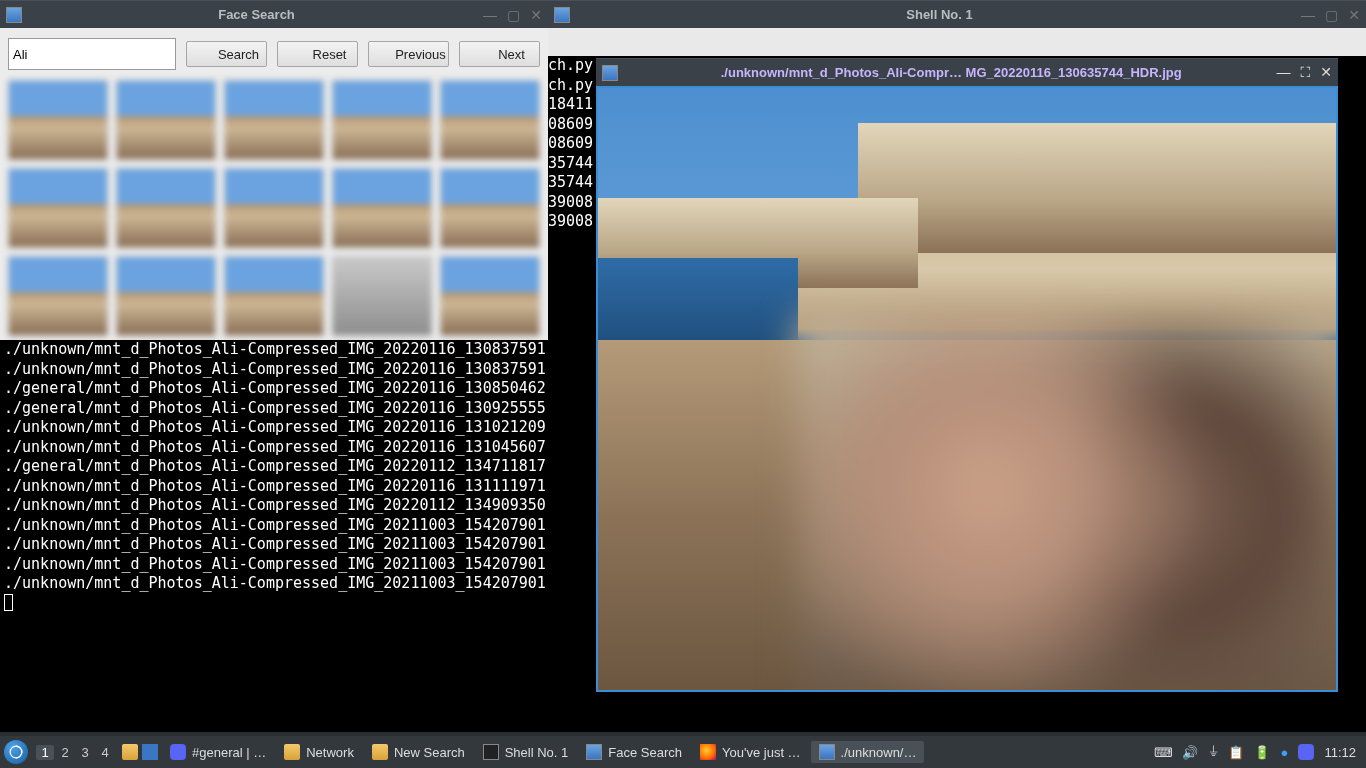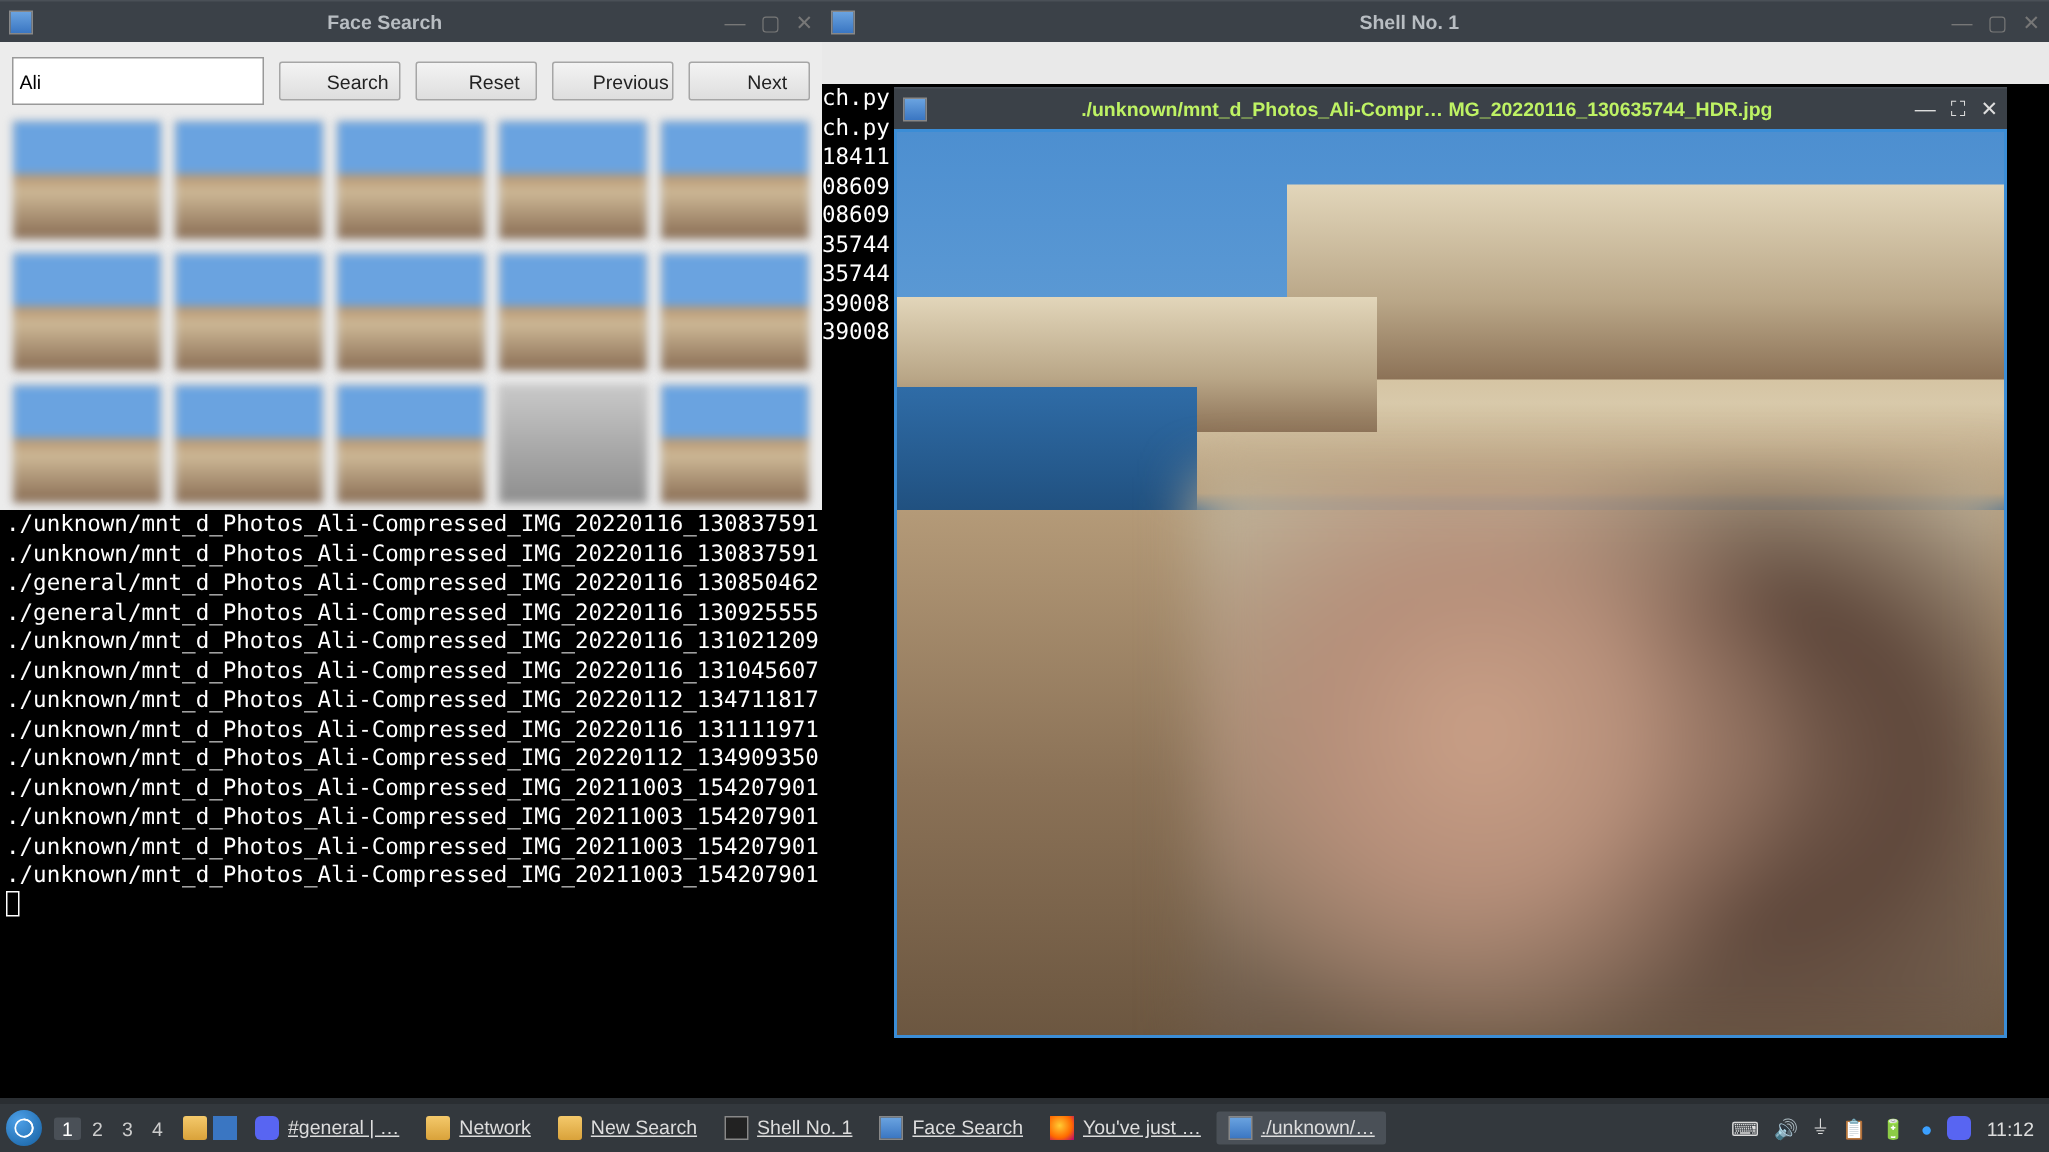--- a/index.html
+++ b/index.html
@@ -93,21 +93,21 @@
     font-family: "DejaVu Sans Mono", monospace;
     font-size: 15px; line-height: 19.5px;
     background: #000;
   }
 
   
   #img-title {
     left: 596px; top: 58px; width: 742px;
     background: #3b4148;
   }
-  #img-title .wtitle { color: #bef264; font-weight: bold;}
+  #img-title .wtitle { color: #c4b5fd; font-weight: bold;}
   #img-body {
     position: absolute;
     left: 596px; top: 86px;
     width: 742px; height: 606px;
     background: #2a2e32;
     border: 2px solid #3b8dd6;
     overflow: hidden;
   }
   .photo {
     width: 100%; height: 100%;
@@ -159,25 +159,25 @@
   }
   #taskbar .start {
     width:24px; height:24px; border-radius:50%;
     background: radial-gradient(circle at 35% 30%, #4da0e8, #155fa0);
     display:flex; align-items:center; justify-content:center;
     color:#fff; font-weight:bold;
   }
   #taskbar .ws { width:18px; text-align:center; color:#ccc;}
   #taskbar .ws.active { background:#4a5057; color:#fff; border-radius:2px;}
   #taskbar .task {
-    display:flex; align-items:flex-start; gap:6px;
+    display:flex; align-items:flex-end; gap:6px;
     padding: 3px 8px;
     border-radius:2px;
     max-width: 160px;
-    overflow:hidden; white-space:nowrap;text-decoration:underline;
+    overflow:hidden; white-space:nowrap;
   }
   #taskbar .task.active { background:#4a5057;}
   #taskbar .ticon { width:16px; height:16px; flex:none;}
   #taskbar .spacer { flex:1;}
   #taskbar .tray { display:flex; align-items:center; gap:10px; padding-right:6px;}
   .ic-folder { background: linear-gradient(#f4c96b,#d9a23a); border-radius:2px;}
   .ic-term { background:#222; border:1px solid #888;}
   .ic-discord { background:#5865F2; border-radius:4px;}
   .ic-ff { background: radial-gradient(circle at 40% 40%, #ffcc33, #ff6a00 60%, #b3007a);}
   .ic-win { background: linear-gradient(#6aa3e0,#3a76c2); border:1px solid #888;}
@@ -253,21 +253,21 @@
     <div>39008</div>
   </div>
 
 <div id="term-lines">
     <div>./unknown/mnt_d_Photos_Ali-Compressed_IMG_20220116_130837591</div>
     <div>./unknown/mnt_d_Photos_Ali-Compressed_IMG_20220116_130837591</div>
     <div>./general/mnt_d_Photos_Ali-Compressed_IMG_20220116_130850462</div>
     <div>./general/mnt_d_Photos_Ali-Compressed_IMG_20220116_130925555</div>
     <div>./unknown/mnt_d_Photos_Ali-Compressed_IMG_20220116_131021209</div>
     <div>./unknown/mnt_d_Photos_Ali-Compressed_IMG_20220116_131045607</div>
-    <div>./unknown/mnt_d_Photos_Ali-Compressed_IMG_20220112_134711817</div>
+    <div>./general/mnt_d_Photos_Ali-Compressed_IMG_20220112_134711817</div>
     <div>./unknown/mnt_d_Photos_Ali-Compressed_IMG_20220116_131111971</div>
     <div>./unknown/mnt_d_Photos_Ali-Compressed_IMG_20220112_134909350</div>
     <div>./unknown/mnt_d_Photos_Ali-Compressed_IMG_20211003_154207901</div>
     <div>./unknown/mnt_d_Photos_Ali-Compressed_IMG_20211003_154207901</div>
     <div>./unknown/mnt_d_Photos_Ali-Compressed_IMG_20211003_154207901</div>
     <div>./unknown/mnt_d_Photos_Ali-Compressed_IMG_20211003_154207901</div>
     <div><span class="cursor"></span></div>
   </div>
 
 <div id="img-title" class="titlebar">

